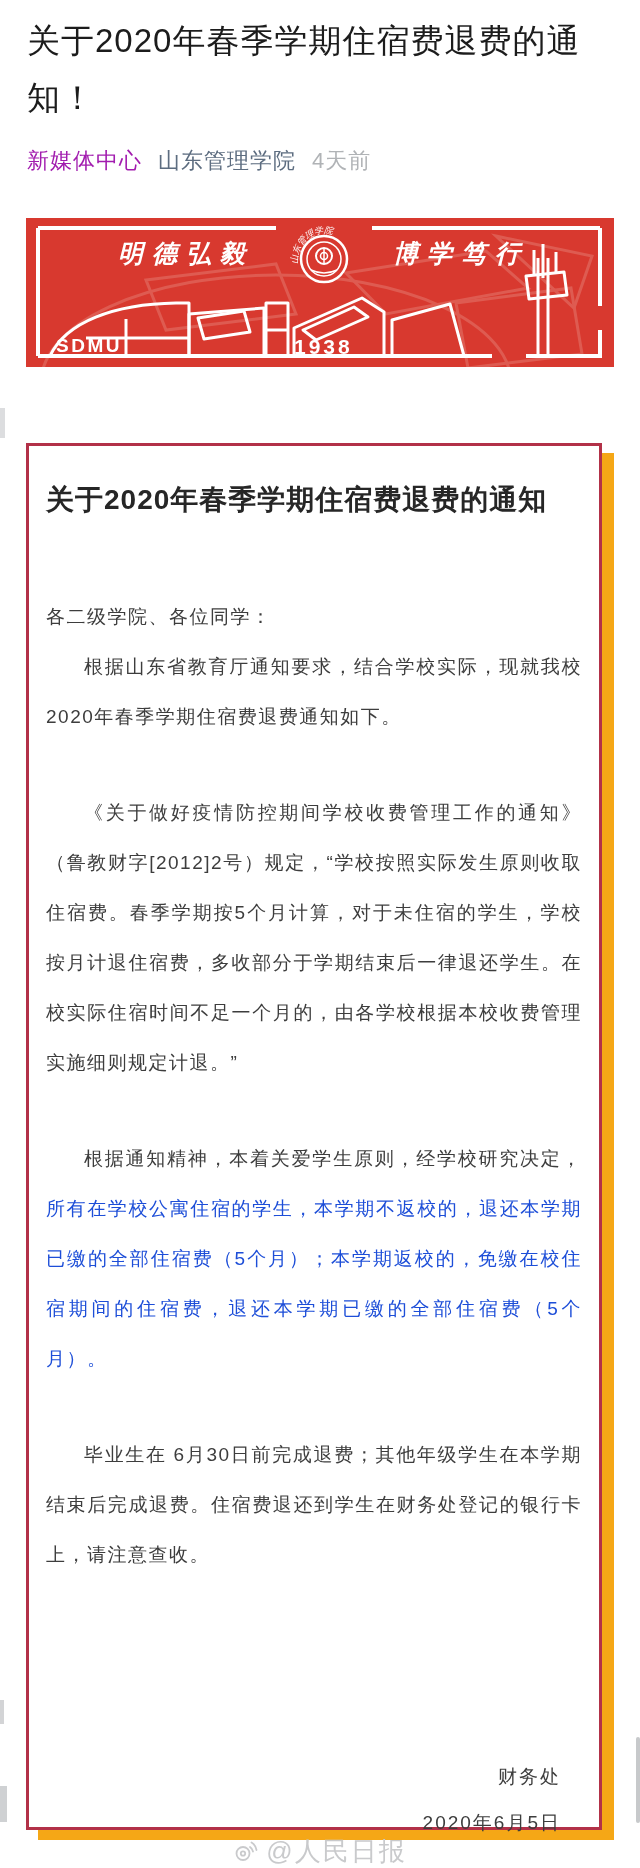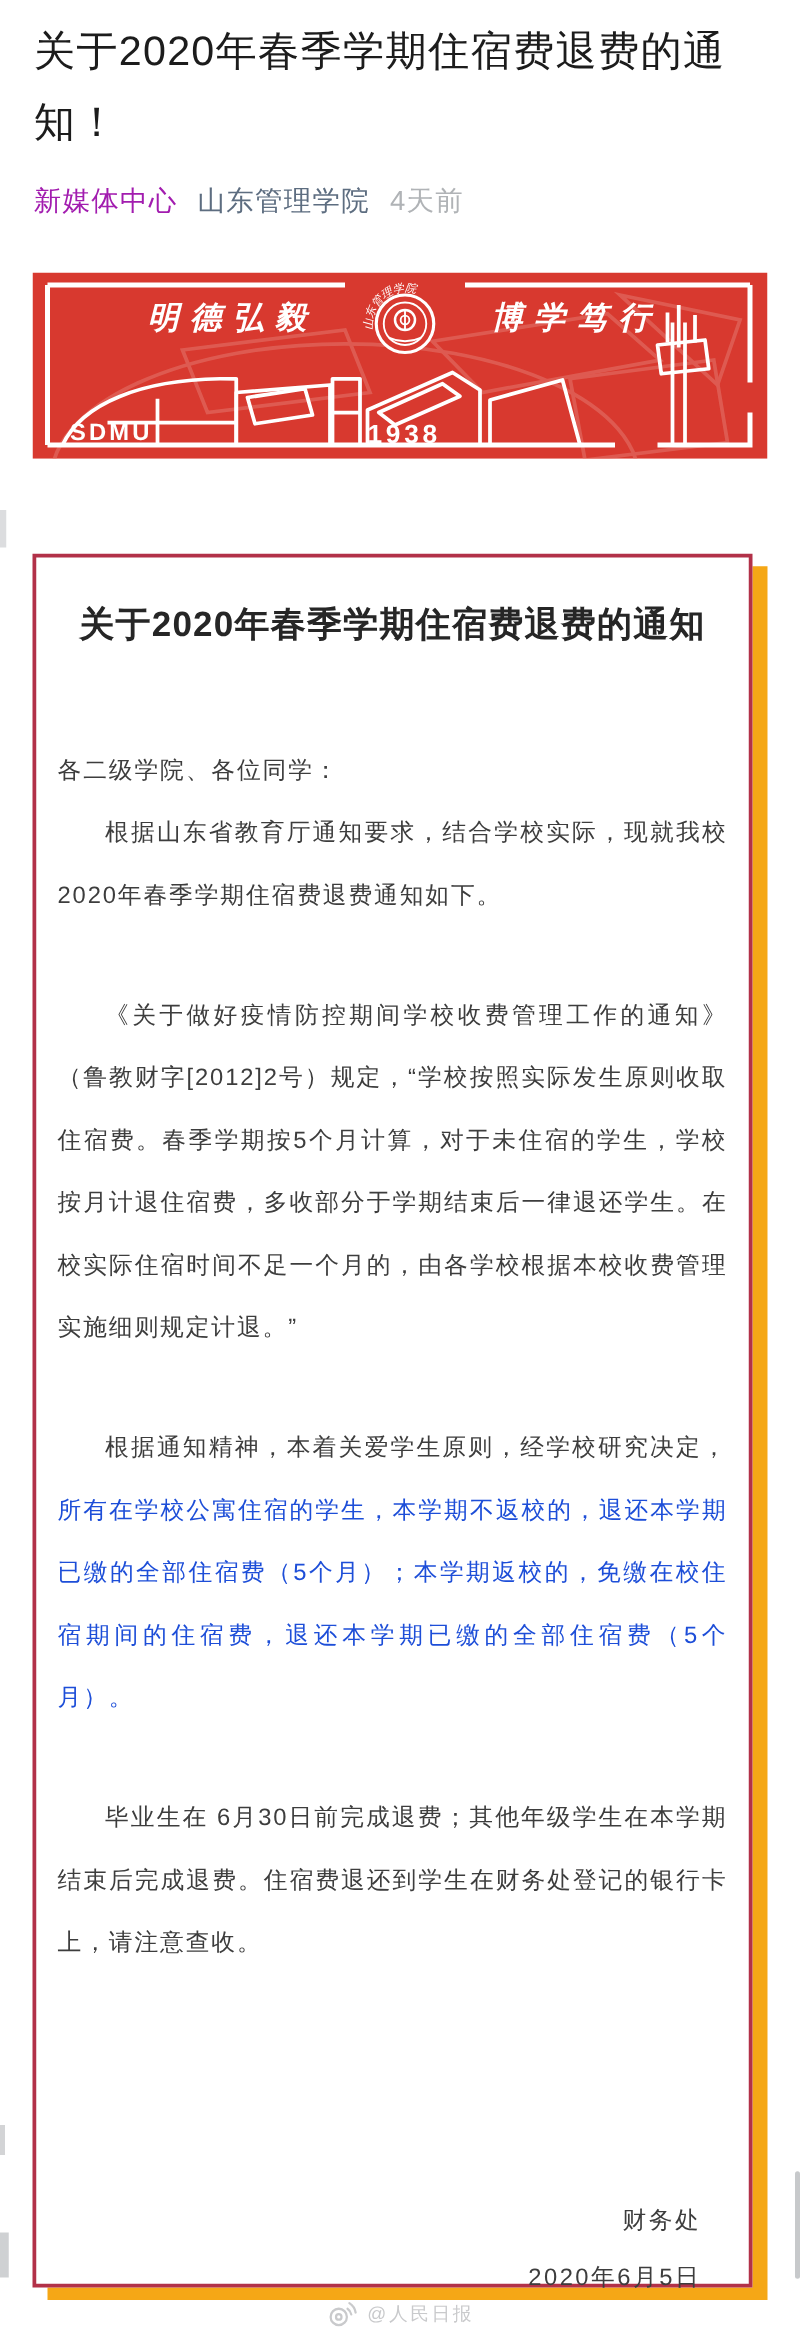--- a/index.html
+++ b/index.html
@@ -23,40 +23,40 @@
 
   
   .card{
     position:absolute;top:443px;left:26px;width:576px;height:1387px;
     box-sizing:border-box;background:#ffffff;
     border:3px solid #b23148;
     box-shadow:12px 10px 0 0 #f5a716;
     padding:34px 17px 0 17px;
   }
   .card h2{
-    margin:0;text-align:center;font-size:28px;font-weight:bold;
+    margin:0;text-align:left;font-size:28px;font-weight:bold;
     color:#262626;letter-spacing:1px;line-height:40px;
   }
   .card p{
     margin:0;font-size:19px;line-height:50px;color:#3d3d3d;
     letter-spacing:1.5px;text-align:justify;text-justify:inter-character;
   }
   .card p.salutation{margin-top:72px;}
   .card p.indent{text-indent:2em;}
   .card p.gap{margin-top:46px;}
   .card .red{color:#1d4ed8;}
   .sign{position:absolute;top:1282px;right:38px;text-align:right;margin-top:26px;}
   .sign p{line-height:46px;letter-spacing:2px;text-align:right;}
 
   
   .watermark{
     position:absolute;top:1838px;left:0;right:0;height:26px;
     display:flex;justify-content:center;align-items:center;gap:7px;
   }
-  .watermark span{font-size:15px;color:#c9cacc;letter-spacing:2px;}
+  .watermark span{font-size:26px;color:#c9cacc;letter-spacing:2px;}
 
   
   .scroll-thumb{position:absolute;right:0;top:1737px;width:4px;height:86px;
     background:#c7c9cb;border-radius:2px;}
   .sliver{position:absolute;left:0;}
   .sliver.s1{top:408px;width:5px;height:30px;background:#dcdddf;}
   .sliver.s2{top:1700px;width:4px;height:24px;background:#d3d4d6;}
   .sliver.s3{top:1786px;width:7px;height:36px;background:#cfd1d3;}
 </style>
 </head>

